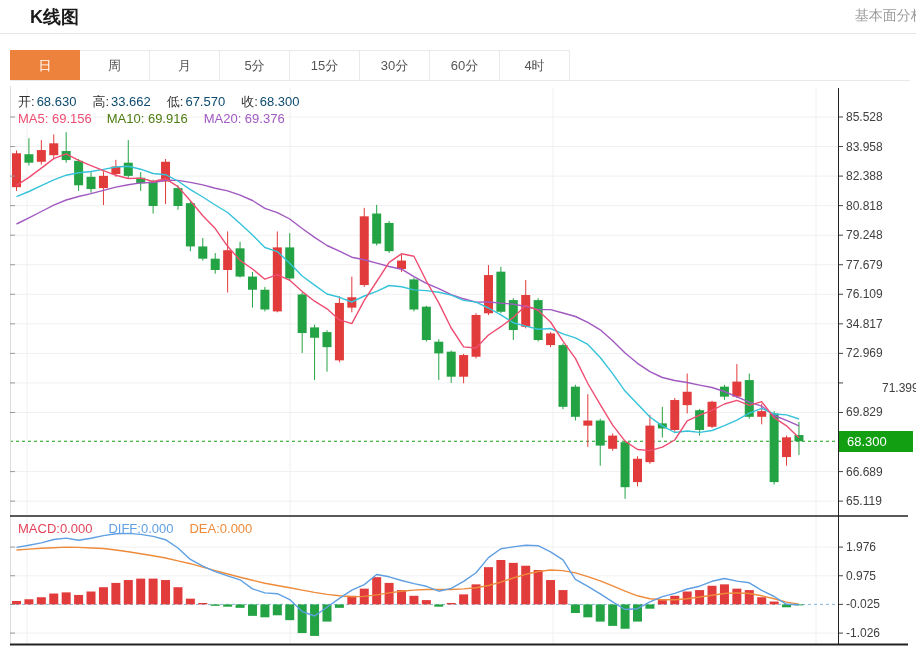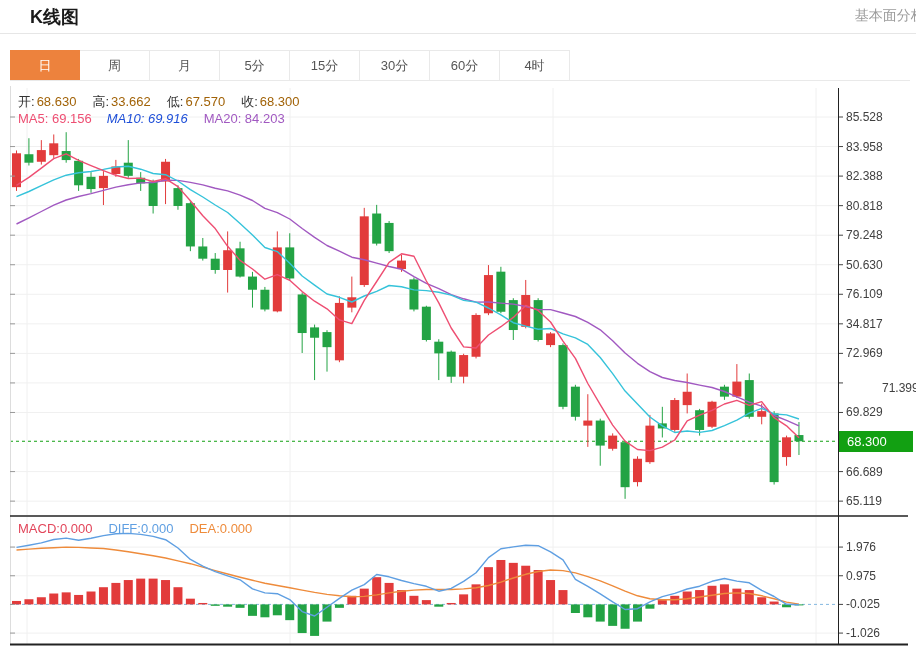--- a/index.html
+++ b/index.html
@@ -10,23 +10,23 @@
   .top-divider{position:absolute;left:0;top:33px;width:916px;height:1px;background:#e6e6e6;}
   .tabs{position:absolute;left:10px;top:50px;width:900px;height:31px;display:flex;
         border-bottom:1px solid #e9e9e9;box-sizing:border-box;}
   .tab{width:70px;height:30px;line-height:30px;text-align:center;font-size:13px;color:#555;
        border-top:1px solid #e9e9e9;border-right:1px solid #e9e9e9;box-sizing:border-box;cursor:pointer;background:#fff;}
   .tab:first-child{border-left:1px solid #e9e9e9;}
   .tab.active{background:#ed823d;border-color:#ed823d;color:#fff;}
   .row{position:absolute;font-size:13px;white-space:nowrap;z-index:5;}
   .row .lbl{color:#333;}
   .row .val{margin-left:2px;margin-right:16px;}
-  .green{color:#a16207;}
+  .green{color:#0c4a6e;}
   .ma5{color:#ee4e72;margin-right:15px;}
-  .ma10{color:#1d4ed8;margin-right:16px;font-style:italic;}
+  .ma10{color:#4d7c0f;margin-right:16px;}
   .ma20{color:#a159c1;}
   .macdr{color:#e2455a;margin-right:16px;}
   .diffr{color:#5f9fe2;margin-right:16px;}
   .dear{color:#ee8b3b;}
   .tickl{position:absolute;left:846px;font-size:12px;color:#404040;}
   .price-badge{position:absolute;left:839px;width:74px;height:21px;background:#12a012;color:#fff;
                font-size:13px;line-height:21px;padding-left:8px;box-sizing:border-box;z-index:6;}
   svg{position:absolute;left:0;top:0;}
 </style>
 </head>
@@ -310,33 +310,33 @@
       <line x1="838" y1="633.0786499999999" x2="843" y2="633.0786499999999" stroke="#444" stroke-width="1"></line>
       <line x1="838.5" y1="88" x2="838.5" y2="644" stroke="#222222" stroke-width="1"></line>
       <line x1="10" y1="516" x2="908" y2="516" stroke="#222222" stroke-width="1.6"></line>
       <line x1="10" y1="644.4" x2="908" y2="644.4" stroke="#222222" stroke-width="2"></line>
     </svg>
 
   <div class="row" style="left:18px;top:93px;">
     <span class="lbl">开:</span><span class="val green">68.630</span><span class="lbl">高:</span><span class="val green">33.662</span><span class="lbl">低:</span><span class="val green">67.570</span><span class="lbl">收:</span><span class="val green">68.300</span>
   </div>
   <div class="row" style="left:18px;top:111px;">
-    <span class="ma5">MA5: 69.156</span><span class="ma10">MA10: 69.916</span><span class="ma20">MA20: 84.203</span>
+    <span class="ma5">MA5: 69.156</span><span class="ma10">MA10: 69.916</span><span class="ma20">MA20: 69.376</span>
   </div>
   <div class="row" style="left:18px;top:521px;">
     <span class="macdr">MACD:0.000</span><span class="diffr">DIFF:0.000</span><span class="dear">DEA:0.000</span>
   </div>
 
   <div id="priceTicks">
       <div class="tickl" style="top: 110px;">85.528</div>
       <div class="tickl" style="top: 139.55px;">83.958</div>
       <div class="tickl" style="top: 169.1px;">82.388</div>
       <div class="tickl" style="top: 198.65px;">80.818</div>
       <div class="tickl" style="top: 228.2px;">79.248</div>
-      <div class="tickl" style="top: 257.731px;">50.630</div>
+      <div class="tickl" style="top: 257.731px;">77.679</div>
       <div class="tickl" style="top: 287.281px;">76.109</div>
       <div class="tickl" style="top: 316.831px;">34.817</div>
       <div class="tickl" style="top: 346.381px;">72.969</div>
       <div class="tickl" style="top: 381px; margin-left: 36px;">71.399</div>
       <div class="tickl" style="top: 405.481px;">69.829</div>
       <div class="tickl" style="top: 464.581px;">66.689</div>
       <div class="tickl" style="top: 494.131px;">65.119</div>
     </div>
   <div id="macdTicks">
       <div class="tickl" style="top: 540.071px;">1.976</div>

